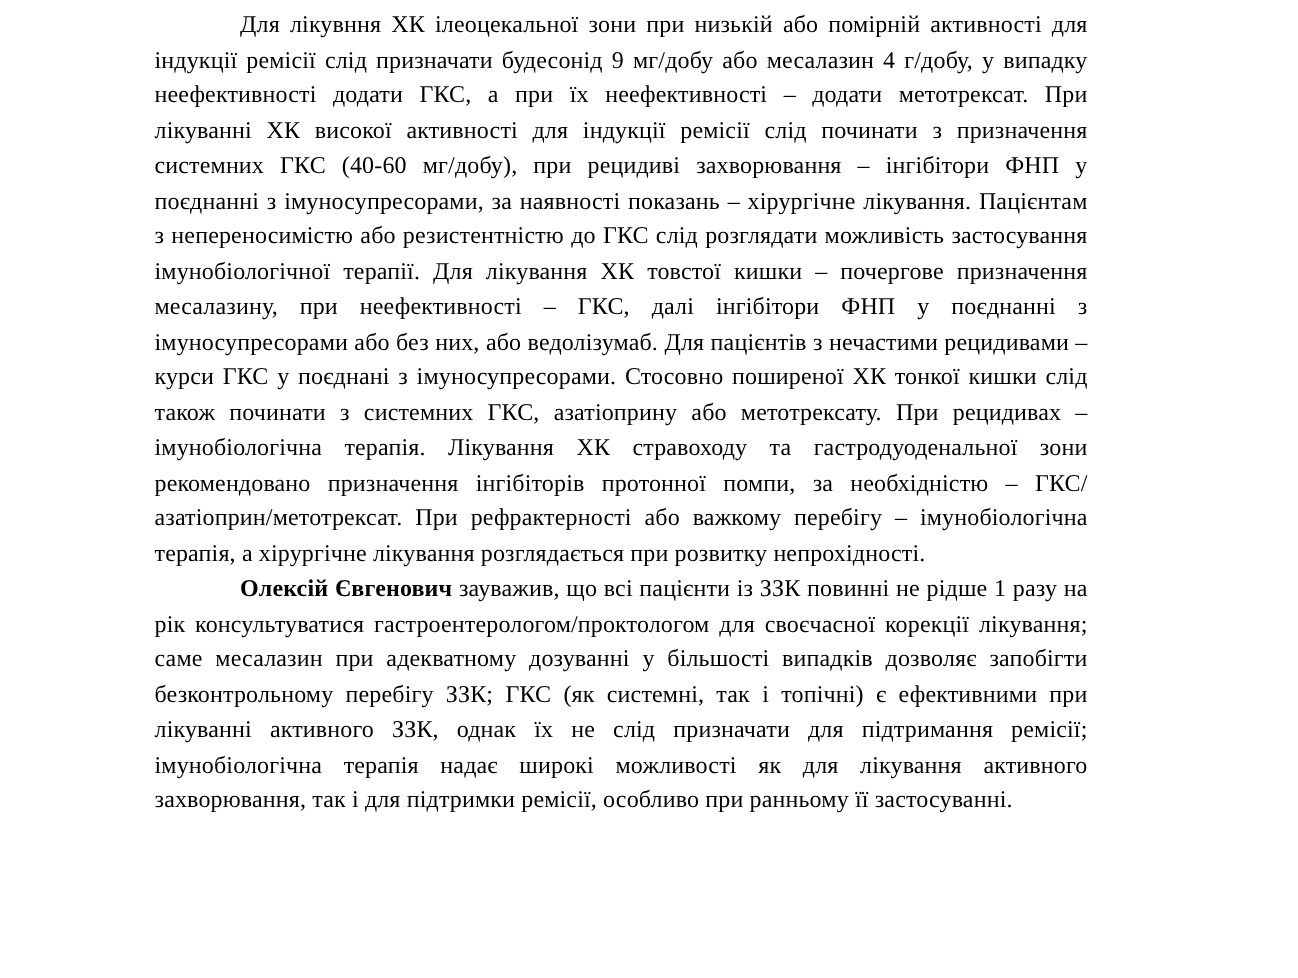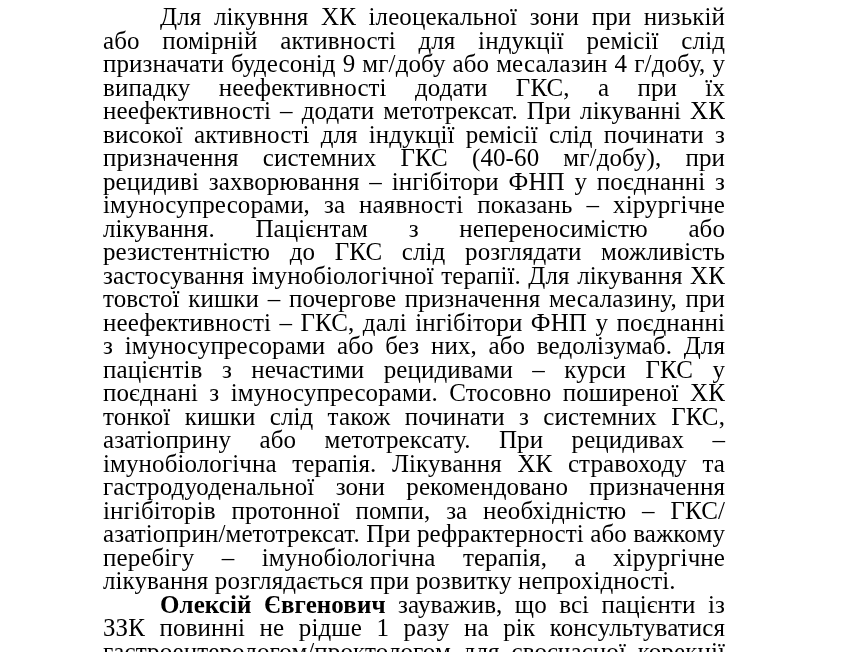--- a/index.html
+++ b/index.html
@@ -13,21 +13,21 @@
     overflow: hidden;
   }
   .page {
     box-sizing: border-box;
     width: 753px;
     height: 652px;
     padding: 5px 28px 0 103px;
     background: #ffffff;
     color: #000000;
     font-family: "Liberation Serif", "DejaVu Serif", serif;
-    font-size: 25px;
+    font-size: 16px;
     line-height: 23.5px;
   }
   .para {
     margin: 0;
     text-align: justify;
     text-indent: 57px;
     letter-spacing: 0.1px;
   }
   .para .speaker {
     font-weight: bold;

